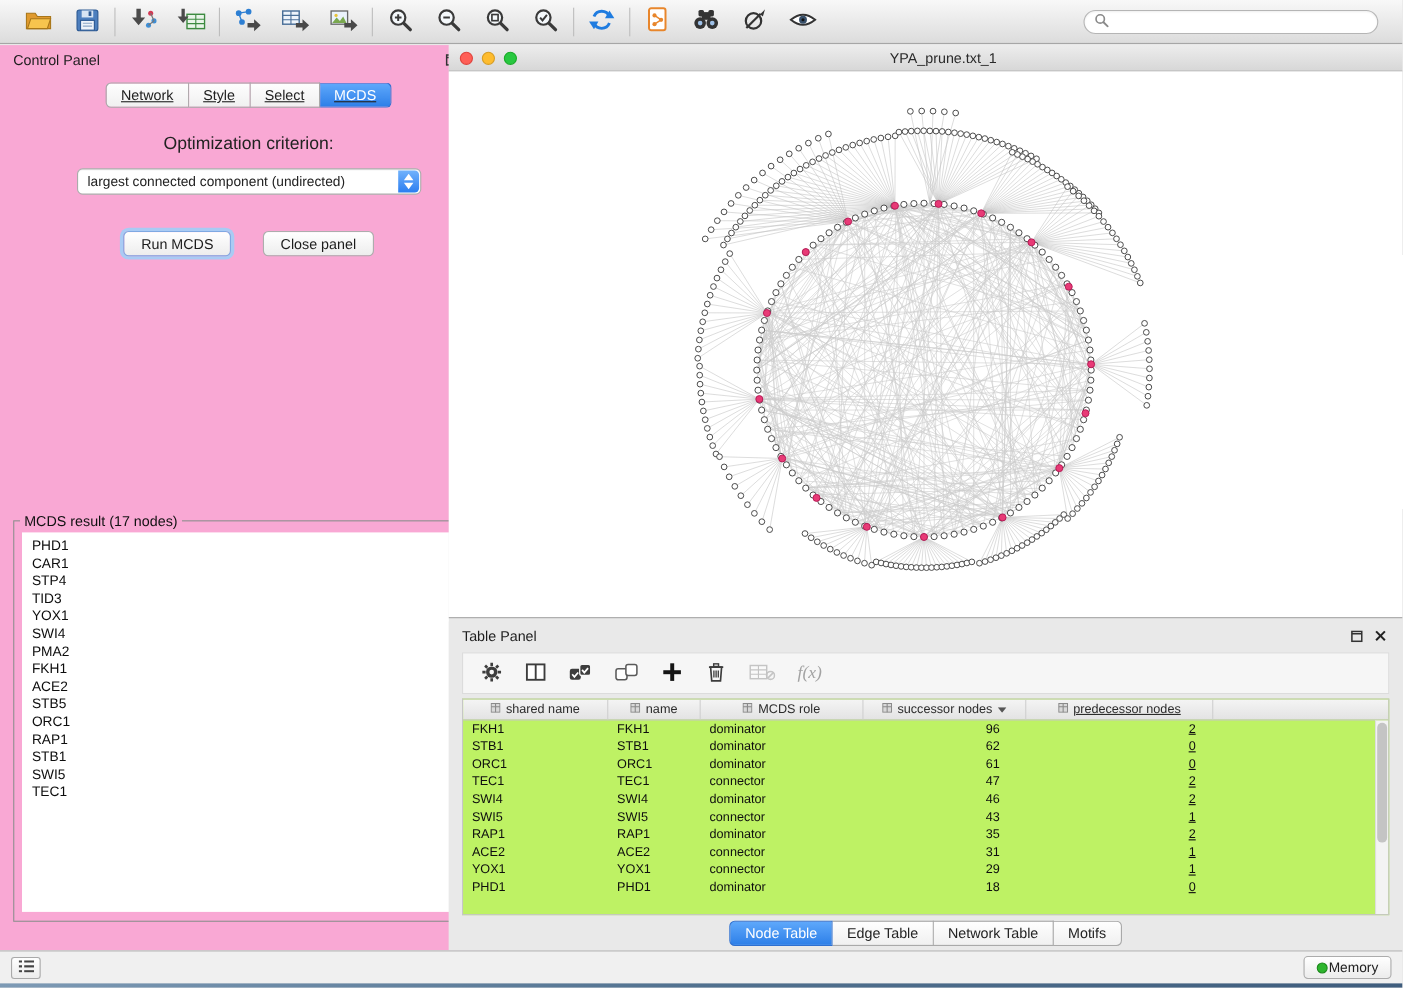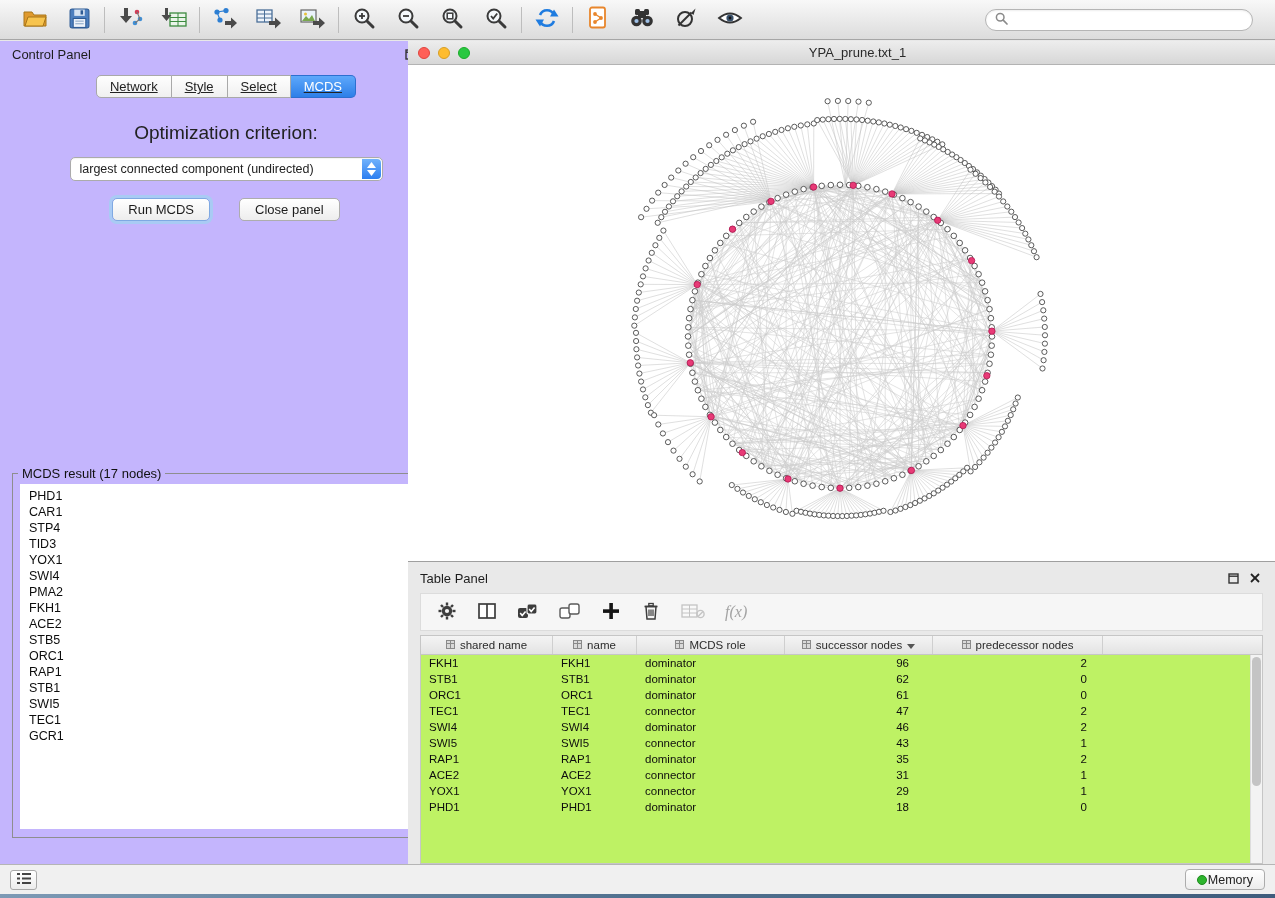--- a/index.html
+++ b/index.html
@@ -11,38 +11,38 @@
     background:linear-gradient(#f8f8f8,#dcdcdc);border-bottom:1px solid #a6a6a6;
     display:flex;align-items:center;padding:0 10px;}
   .tb-group{display:flex;align-items:center;gap:14px;padding:0 10px;}
   .tb-sep{width:1px;height:26px;background:#bdbdbd;}
   .tb-btn{width:30px;height:28px;display:flex;align-items:center;justify-content:center;border-radius:4px;cursor:default;}
   .search{margin-left:auto;margin-right:12px;width:268px;height:22px;border:1px solid #b5b5b5;border-radius:11px;
     background:#fff;display:flex;align-items:center;padding:0 9px;gap:6px;box-shadow:inset 0 1px 2px rgba(0,0,0,.07);}
   .search input{border:none;outline:none;flex:1;font-family:"Liberation Sans",sans-serif;font-size:12px;background:transparent;}
 
   
-  #control-panel{position:absolute;left:0;top:41px;width:453px;bottom:34px;background:#c4b5fd;border-right:1px solid #9f9f9f;}
+  #control-panel{position:absolute;left:0;top:41px;width:453px;bottom:34px;background:#f9a8d4;border-right:1px solid #9f9f9f;}
   .panel-header{height:26px;display:flex;align-items:center;padding:0 12px;font-size:13px;color:#1d1d1d;}
   .panel-header .spacer{flex:1;}
   .ph-icon{width:16px;height:16px;display:flex;align-items:center;justify-content:center;margin-left:6px;}
   .seg{display:flex;justify-content:center;}
   .seg .tab{background:linear-gradient(#fefefe,#f0f0f0);border:1px solid #a9a9a9;border-left:none;
     padding:3px 13px;font-size:13px;color:#222;cursor:default;}
   .seg .tab:first-child{border-left:1px solid #a9a9a9;border-radius:5px 0 0 5px;}
   .seg .tab:last-child{border-radius:0 5px 5px 0;}
   .seg .tab.selected{background:linear-gradient(#5ea8fb,#2d7fe8);color:#fff;border-color:#2d6fd0;}
   #cp-tabs{margin-top:8px;text-decoration:underline;}
-  .opt-label{text-align:center;margin-top:24px;font-size:19px;}
+  .opt-label{text-align:center;margin-top:24px;font-size:16px;}
   .combo{margin:13px auto 0;width:313px;height:24px;background:#fff;border:1px solid #ababab;border-radius:5px;
     position:relative;display:flex;align-items:center;padding:0 26px 0 9px;font-size:12.5px;
     box-shadow:inset 0 1px 1px rgba(0,0,0,.05);}
   .combo-arrows{position:absolute;right:1px;top:1px;bottom:1px;width:19px;border-radius:0 4px 4px 0;
     background:linear-gradient(#71b2fc,#2c7ef0);display:flex;flex-direction:column;align-items:center;justify-content:center;gap:2px;}
-  .btn-row{display:flex;justify-content:center;gap:29px;margin-top:17px;}
+  .btn-row{display:flex;justify-content:center;gap:29px;margin-top:33px;}
   .btn{height:23px;padding:0 15px;background:linear-gradient(#ffffff,#ededed);border:1px solid #adadad;
     border-radius:5px;font-size:13px;font-family:"Liberation Sans",sans-serif;color:#1c1c1c;}
   .btn.focus-ring{border-color:#7fa9e2;box-shadow:0 0 0 3px #a9cbf4;}
   #mcds-fieldset{position:absolute;left:12px;right:22px;top:425px;bottom:26px;border:1px solid #8e8e8e;background:transparent;}
   #mcds-fieldset legend{font-size:13px;padding:0 4px;margin-left:5px;color:#111;}
   .mcds-list{position:absolute;left:7px;right:7px;top:3px;bottom:8px;background:#fff;overflow:hidden;padding:4px 9px;}
   .mcds-item{font-size:12.5px;line-height:16px;color:#0d0d0d;}
 
   
   #right-region{position:absolute;left:408px;top:41px;right:0;bottom:34px;background:#e9e9e9;}
@@ -66,21 +66,21 @@
   .tp-table-wrap{flex:1;margin:4px 12px 0;background:#bef264;border:1px solid #c6c6c6;position:relative;overflow:hidden;
     display:flex;flex-direction:column;}
   .tp-head{display:flex;height:19px;background:linear-gradient(#f4f4f4,#e3e3e3);border-bottom:1px solid #c6c6c6;
     font-size:11.5px;color:#2b2b2b;flex:0 0 auto;}
   .tp-head .tp-cell{padding:0;justify-content:center;border-right:1px solid #cfcfcf;gap:5px;}
   .tp-head .tp-cell.cf{border-right:none;}
   .tp-row{display:flex;height:16px;flex:0 0 auto;font-size:11.5px;color:#0e0e0e;}
   .tp-cell{display:flex;align-items:center;padding-left:8px;overflow:hidden;white-space:nowrap;}
   .c0{width:132px;} .c1{width:84px;} .c2{width:148px;}
   .c3{width:148px;justify-content:flex-end;padding-right:24px;}
-  .c4{width:170px;justify-content:flex-end;padding-right:16px;}
+  .c4{width:170px;justify-content:flex-end;padding-right:16px;text-decoration:underline;}
   .cf{flex:1;}
   .vscroll{position:absolute;right:0;top:19px;bottom:0;width:12px;background:#f3f3f3;border-left:1px solid #ddd;}
   .vthumb{position:absolute;left:1px;right:1px;top:2px;height:62%;background:#c4c4c4;border-radius:5px;}
   .tp-tabs{height:32px;display:flex;align-items:center;justify-content:center;flex:0 0 auto;}
 
   
   #status-bar{position:absolute;left:0;bottom:4px;width:1275px;height:30px;background:#f0f0f0;
     border-top:1px solid #b5b5b5;display:flex;align-items:center;padding:0 10px;}
   .sb-btn{width:27px;height:20px;border:1px solid #a9a9a9;border-radius:3px;background:linear-gradient(#fff,#ececec);
     display:flex;align-items:center;justify-content:center;}
@@ -343,21 +343,20 @@
         <div class="mcds-item">SWI4</div>
         <div class="mcds-item">PMA2</div>
         <div class="mcds-item">FKH1</div>
         <div class="mcds-item">ACE2</div>
         <div class="mcds-item">STB5</div>
         <div class="mcds-item">ORC1</div>
         <div class="mcds-item">RAP1</div>
         <div class="mcds-item">STB1</div>
         <div class="mcds-item">SWI5</div>
         <div class="mcds-item">TEC1</div>
-        <div class="mcds-item">GCR1</div>
       </div>
   </fieldset>
 </div>
 
 <div id="right-region">
 
   <div id="network-window">
     <div class="net-titlebar">
       <span class="lights">
         <span class="light red"></span>
@@ -1553,20 +1552,28 @@
             <div class="tp-cell c3">18</div>
             <div class="tp-cell c4">0</div>
             <div class="tp-cell cf"></div>
           </div>
         </div>
       <div class="vscroll">
         <div class="vthumb"></div>
       </div>
     </div>
 
+    <div class="tp-tabs">
+      <div class="seg">
+        <div class="tab selected">Node Table</div>
+        <div class="tab">Edge Table</div>
+        <div class="tab">Network Table</div>
+        <div class="tab">Motifs</div>
+      </div>
+    </div>
   </div>
 </div>
 
 <div id="status-bar">
   <div class="sb-btn">
     <span>
       <svg width="14" height="11" viewBox="0 0 14 11">
         <rect x="0" y="0" width="3" height="2" fill="#444"></rect>
           <rect x="5" y="0" width="9" height="2" fill="#444"></rect>
         <rect x="0" y="4.5" width="3" height="2" fill="#444"></rect>

